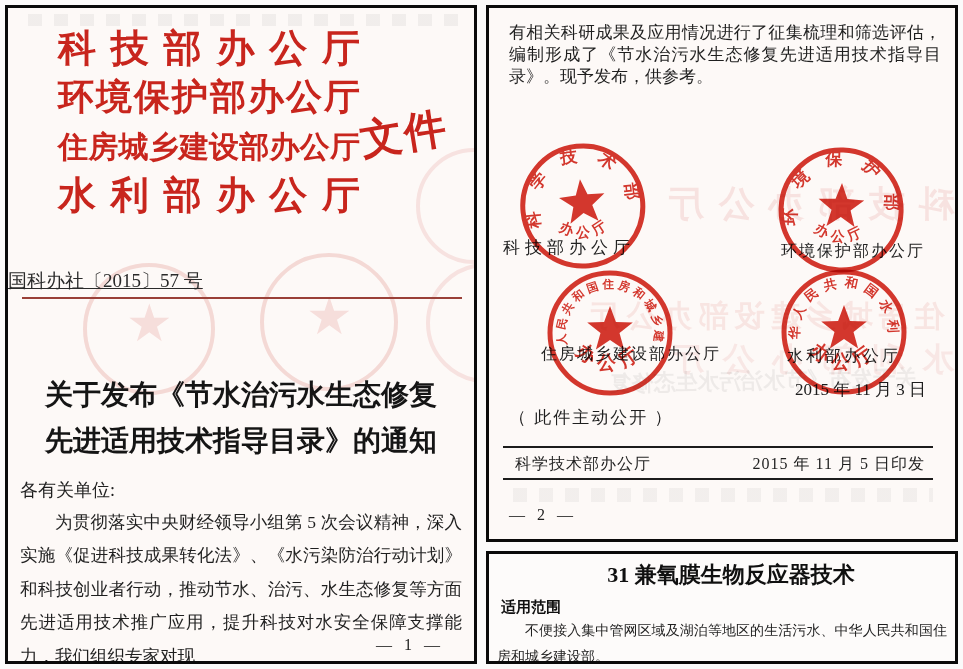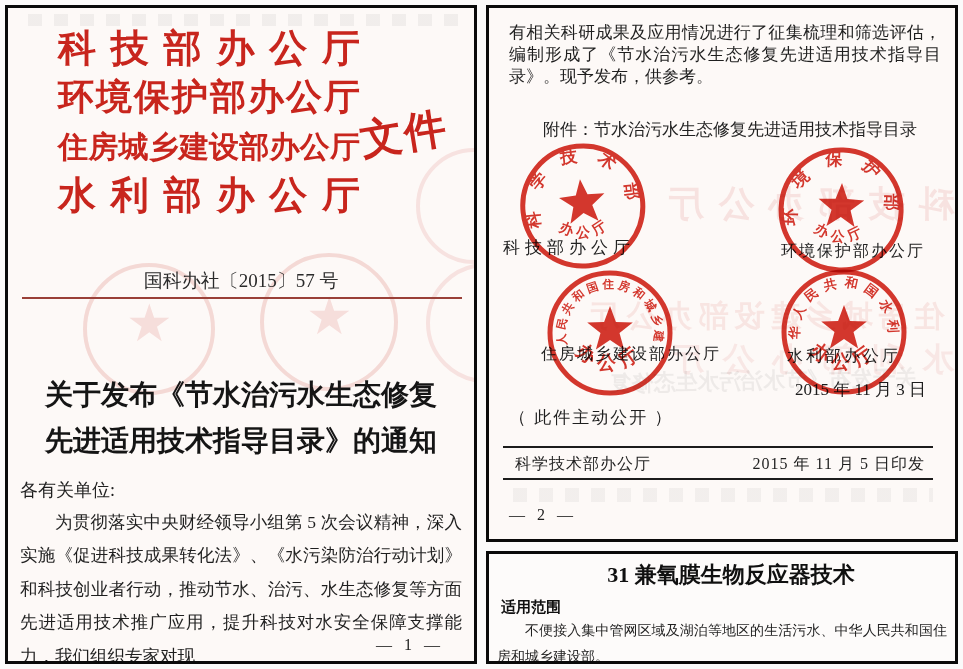--- a/index.html
+++ b/index.html
@@ -12,21 +12,21 @@
 
   
   .red-header{position:absolute;left:50px;top:16px;width:302px;}
   .red-line{color:#c8251d;font-weight:bold;text-align:justify;text-align-last:justify;
             height:49px;line-height:49px;white-space:nowrap;}
   .rl-1,.rl-4{font-size:38px;}
   .rl-2{font-size:36px;}
   .rl-3{font-size:30px;}
   .doc-type{position:absolute;left:352px;top:98px;font-size:42px;font-weight:bold;color:#c8251d;
             transform:rotate(-9deg);letter-spacing:2px;}
-  .doc-number{position:absolute;left:0;top:260px;width:100%;text-align:center;font-size:19px;color:#2a2a2a;}
+  .doc-number{position:absolute;left:0;top:260px;width:100%;font-size:19px;color:#2a2a2a;text-decoration:underline;}
   .red-rule{position:absolute;left:14px;top:289px;width:440px;height:2px;background:#9a4038;}
   .notice-title{position:absolute;left:0;top:364px;width:100%;text-align:center;
                 font-size:28px;font-weight:bold;line-height:46px;color:#151515;}
   .salutation{position:absolute;left:12px;top:470px;font-size:18px;text-align:right;}
   .body-par{position:absolute;left:12px;top:498px;width:442px;font-size:17.5px;line-height:33.4px;
             text-align:justify;text-indent:2em;}
   .pagenum-1{position:absolute;right:30px;top:628px;font-size:16px;letter-spacing:4px;}
   .pagenum-2{position:absolute;left:20px;top:498px;font-size:16px;letter-spacing:4px;}
 
   
@@ -102,21 +102,20 @@
 
   <div class="panel" id="panel-2">
 
     <div class="mirror-red" style="left:165px;top:172px;font-size:36px;letter-spacing:14px;opacity:.10;">科技部办公厅</div>
     <div class="mirror-red" style="left:95px;top:288px;font-size:30px;letter-spacing:6px;opacity:.09;">住房城乡建设部办公厅</div>
     <div class="mirror-red" style="left:165px;top:330px;font-size:32px;letter-spacing:18px;opacity:.08;">水利部办公厅</div>
     <div class="mirror-black" style="left:120px;top:358px;font-size:22px;opacity:.07;">关于发布《节水治污水生态修复</div>
     <div class="smudge-top" style="left:24px;top:480px;width:420px;height:14px;opacity:.45;"></div>
 
     <div class="p2-body">有相关科研成果及应用情况进行了征集梳理和筛选评估，编制形成了《节水治污水生态修复先进适用技术指导目录》。现予发布，供参考。</div>
-    <div class="p2-attach">附件：节水治污水生态修复先进适用技术指导目录</div>
 
     <div class="seal-caption" style="left:14px;top:228px;font-size:17px;letter-spacing:5px;">科技部办公厅</div>
     <div class="seal-caption" style="left:292px;top:233px;">环境保护部办公厅</div>
     <div class="seal-caption" style="left:52px;top:336px;">住房城乡建设部办公厅</div>
     <div class="seal-caption" style="left:298px;top:338px;letter-spacing:3px;">水利部办公厅</div>
     <div class="seal-date">2015 年 11 月 3 日</div>
 
     <div class="seal" style="left:29px;top:133px;transform:rotate(-6deg);">
       <svg viewBox="0 0 130 130" width="130" height="130">
         <defs>

